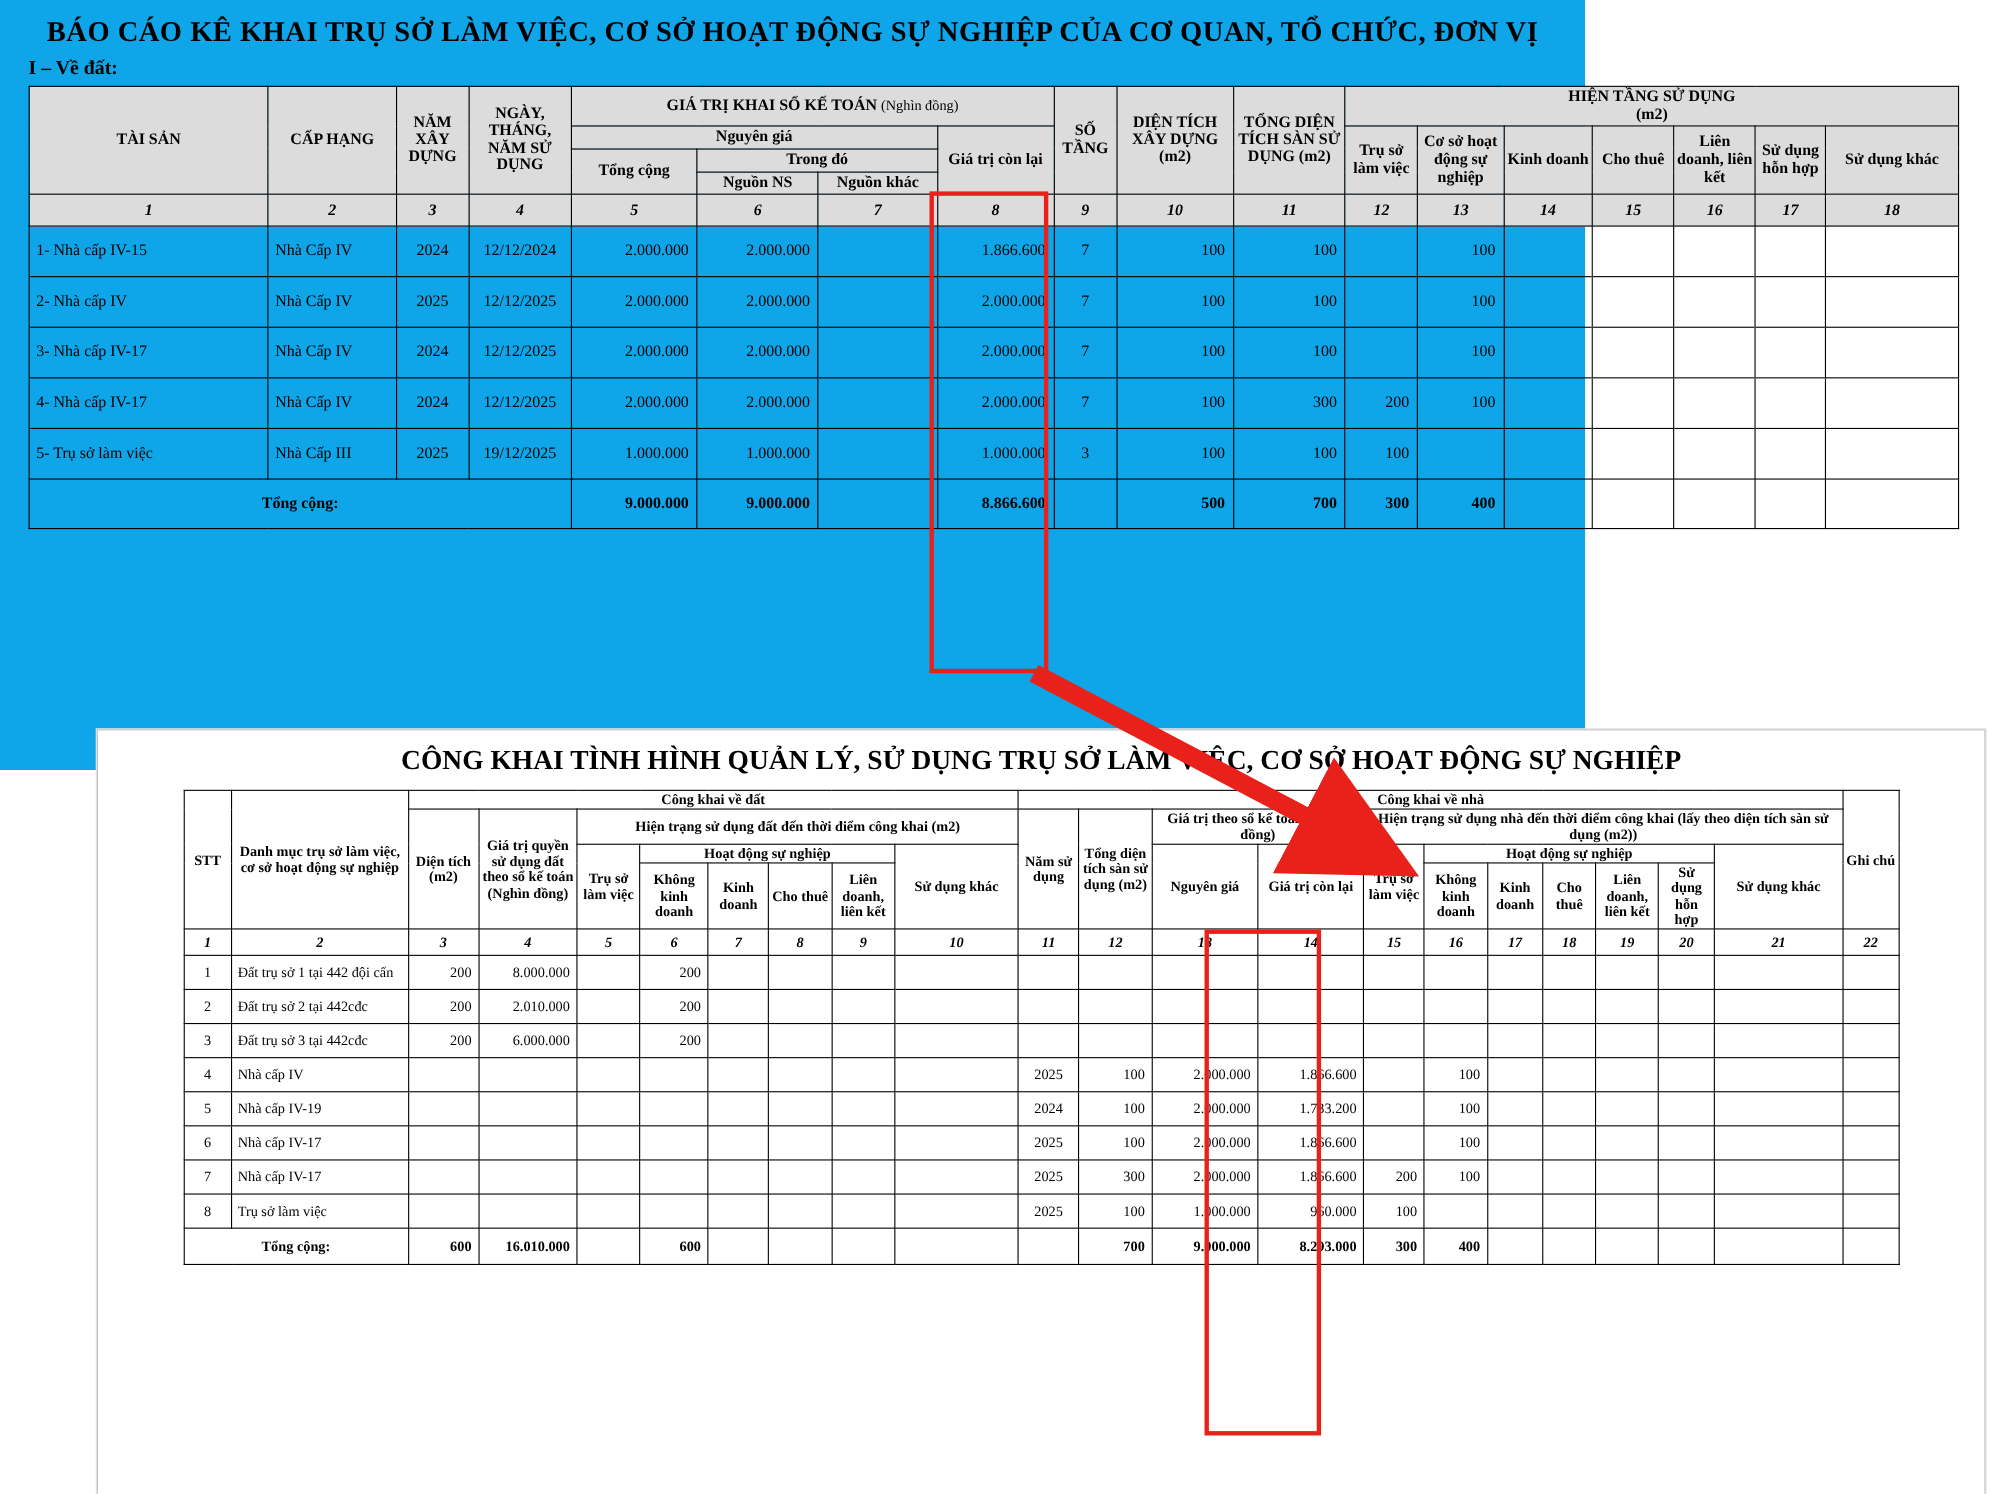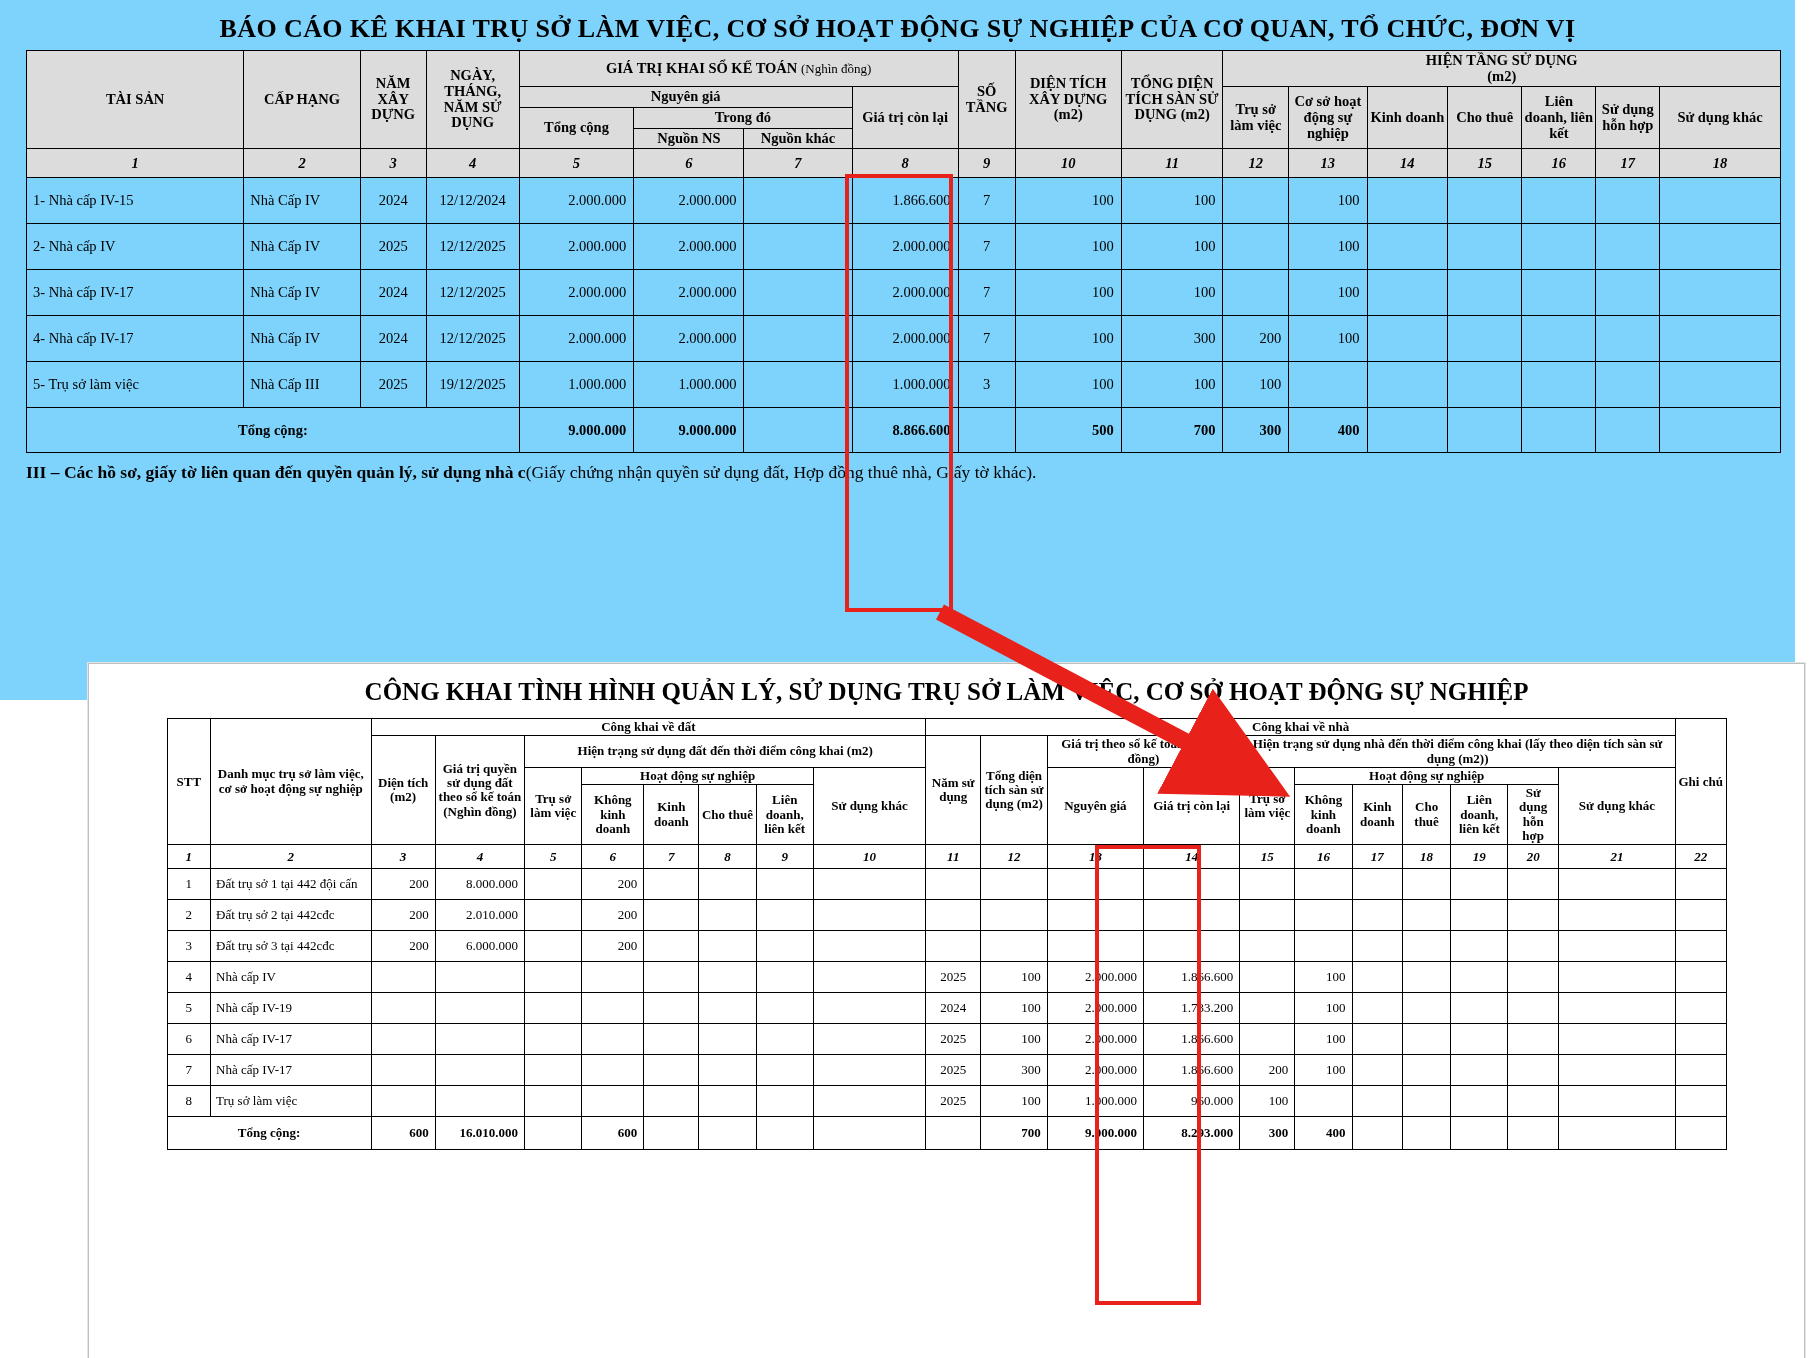--- a/index.html
+++ b/index.html
@@ -5,22 +5,22 @@
   html,body{margin:0;padding:0;}
   body{
     width:1809px;height:1358px;
     background:#ffffff;
     font-family:"Liberation Serif", serif;
     color:#000;
     position:relative;
     overflow:hidden;
   }
   .doc1{
-    position:absolute;left:0;top:0;width:1795px;height:700px;
-    background:#7dd3fc;
+    position:absolute;left:0;top:0;width:1441px;height:700px;
+    background:#0ea5e9;
   }
   .title1{
     text-align:center;
     font-weight:bold;
     font-size:26px;
     letter-spacing:.4px;
     padding-top:14px;
   }
   .sec{
     font-weight:bold;
@@ -107,20 +107,21 @@
     position:absolute;left:930px;top:600px;width:380px;height:200px;
     pointer-events:none;
   }
 </style>
 </head>
 <body>
 
 <div class="doc1">
 
   <div class="title1">BÁO CÁO KÊ KHAI TRỤ SỞ LÀM VIỆC, CƠ SỞ HOẠT ĐỘNG SỰ NGHIỆP CỦA CƠ QUAN, TỔ CHỨC, ĐƠN VỊ</div>
+  <div class="sec">I – Về đất:</div>
 
   <table class="t1">
     <colgroup>
       <col style="width:205px">
         <col style="width:110px">
         <col style="width:62px">
         <col style="width:88px">
       <col style="width:108px">
         <col style="width:104px">
         <col style="width:102px">
@@ -308,23 +309,20 @@
         <td class="right">400</td>
         <td></td>
         <td></td>
         <td></td>
         <td></td>
         <td></td>
       </tr>
     </tbody>
   </table>
 
-  <div class="sec3">
-    <span>III – Các hồ sơ, giấy tờ liên quan đến quyền quản lý, sử dụng nhà c</span><span class="reg">(Giấy chứng nhận quyền sử dụng đất, Hợp đồng thuê nhà, Giấy tờ khác).</span>
-  </div>
 </div>
 
 <div class="doc2">
   <div class="title2">CÔNG KHAI TÌNH HÌNH QUẢN LÝ, SỬ DỤNG TRỤ SỞ LÀM VIỆC, CƠ SỞ HOẠT ĐỘNG SỰ NGHIỆP</div>
 
   <table class="t2">
     <colgroup>
       <col style="width:38px">
         <col style="width:140px">
       <col style="width:56px">

